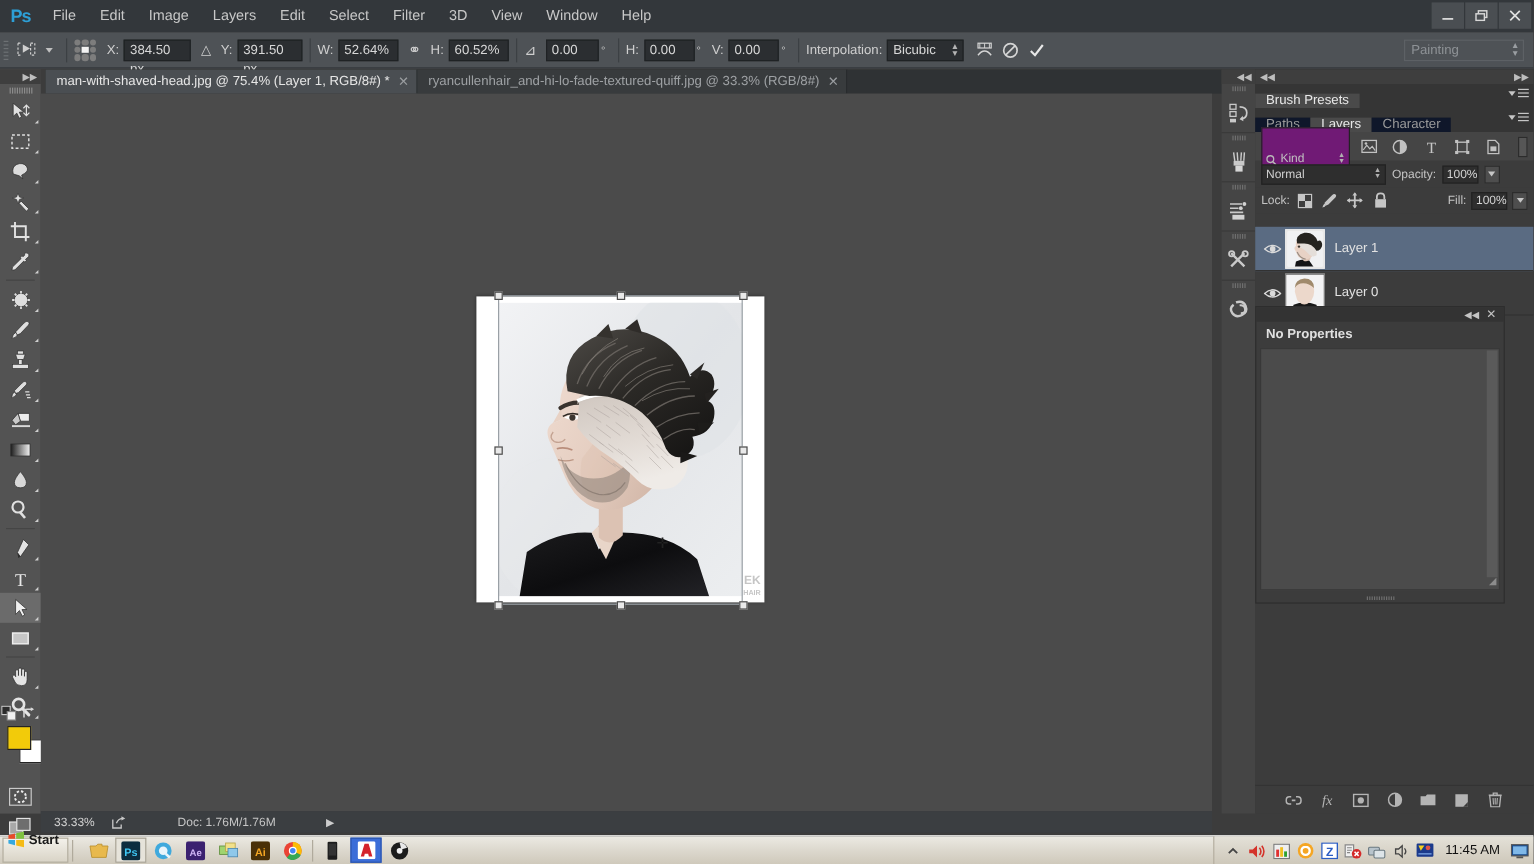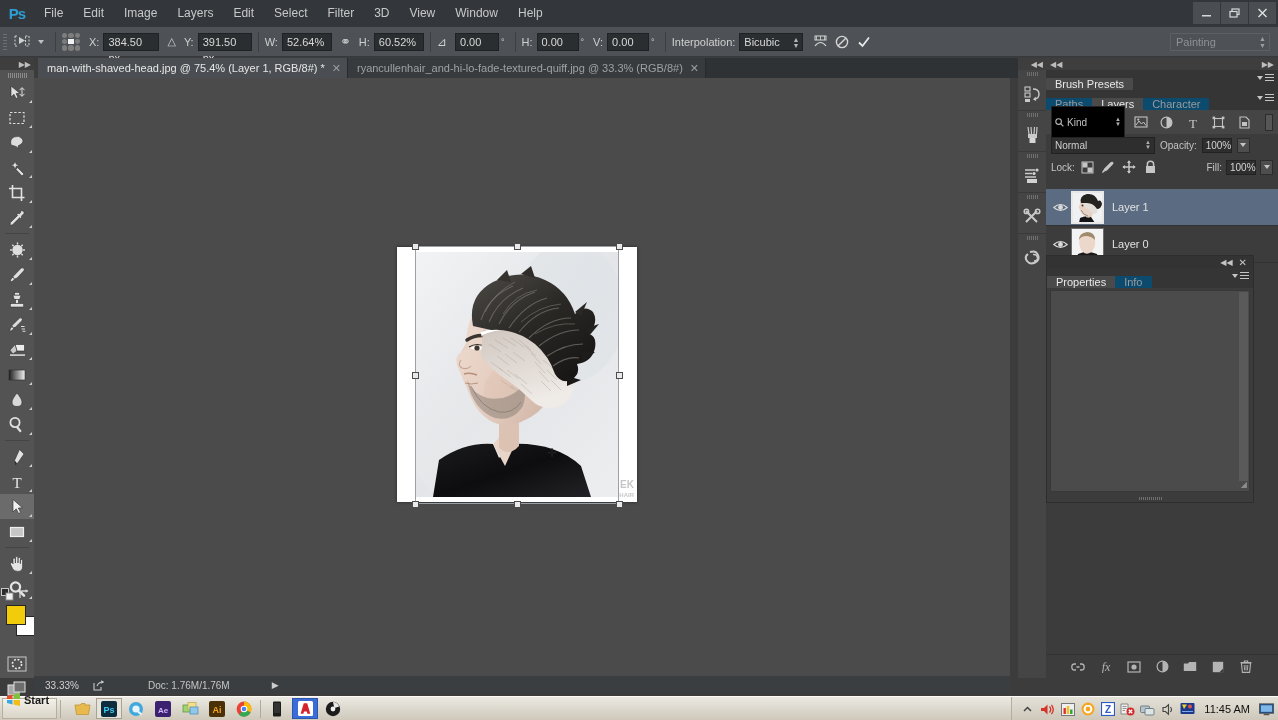--- a/index.html
+++ b/index.html
@@ -94,33 +94,33 @@
   .railgrip i{ width:1px; height:4px; background:#6f6f6f; display:block; }
   .railbtn{ height:33px; display:flex; align-items:center; justify-content:center; color:#c9c9c9; }
   .raildiv{ height:1px; background:#3a3a3a; }
 
   
   #panels{ position:absolute; left:1046px; top:58px; width:232px; height:620px; background:#3c3c3c; }
   #panel-head{ height:12px; background:#3e3e3e; display:flex; align-items:center;
     justify-content:space-between; padding:0 4px; color:#bdbdbd; font-size:8px; }
 
   .tabrow{ height:20px; background:#353535; display:flex; align-items:flex-end; position:relative; }
-  .ptab{ padding:0 9px; display:flex; align-items:center; font-size:11px; color:#9a9a9a; background:#0c4a6e; }
+  .ptab{ padding:0 9px; display:flex; align-items:center; font-size:11px; color:#9a9a9a; background:#0f172a; }
   .ptab.active{ background:#4a4a4a; color:#e8e8e8; }
   .pmenu{ position:absolute; right:4px; top:4px; display:flex; align-items:center; gap:2px; }
   .pmenu .tri{ width:0;height:0;border-left:3px solid transparent;border-right:3px solid transparent;border-top:4px solid #c6c6c6; }
   .pmenu .lines{ display:flex; flex-direction:column; gap:2px; }
   .pmenu .lines i{ width:9px; height:1px; background:#c6c6c6; display:block; }
 
   #brushpanel{ background:#3c3c3c; }
   #layerspanel{ background:#3c3c3c; }
 
   .filterrow{ height:24px; background:#454545; display:flex; align-items:center; padding:0 5px; gap:5px; }
-  #kindsel{ flex:0 0 74px; height:33px; background:#000000; border:1px solid #222; color:#c0c0c0;
-    font-size:10px; display:flex; align-items:center; padding:0 3px; position:relative; }
+  #kindsel{ flex:0 0 74px; height:33px; background:#701a75; border:1px solid #222; color:#c0c0c0;
+    font-size:10px; display:flex; align-items:flex-end; padding:0 3px; position:relative; }
   #kindsel .arr{ position:absolute; right:3px; font-size:6px; line-height:5px; color:#b0b0b0; }
   .fico{ width:21px; height:19px; display:flex; align-items:center; justify-content:center; color:#c2c2c2; }
   #filt-toggle{ width:8px; height:17px; background:#565656; border:1px solid #2c2c2c; margin-left:auto; }
 
   .moderow{ height:22px; display:flex; align-items:center; padding:0 5px; gap:5px; background:#3c3c3c; }
   #blendsel{ width:104px; height:17px; background:#2e2e2e; border:1px solid #222; color:#cfcfcf;
     font-size:10px; display:flex; align-items:center; padding:0 3px; position:relative; }
   #blendsel .arr{ position:absolute; right:3px; font-size:6px; line-height:5px; color:#b0b0b0; }
   .plabel{ color:#c4c4c4; font-size:10px; }
   .numfield{ background:#2e2e2e; border:1px solid #222; color:#d4d4d4; font-size:10px;
@@ -999,36 +999,20 @@
       </div>
     </div>
   </div>
 </div>
 
 <div id="propspanel">
   <div id="props-head">
     <span>◀◀</span>
     <span style="font-size:10px">✕</span>
   </div>
-  <div class="tabrow">
-    <div class="ptab active">
-      <span>Properties</span>
-    </div>
-    <div class="ptab">
-      <span>Info</span>
-    </div>
-    <div class="pmenu">
-      <div class="tri"></div>
-        <div class="lines">
-          <i></i>
-          <i></i>
-          <i></i>
-        </div>
-    </div>
-  </div>
   <div id="noprops">No Properties</div>
   <div id="props-body">
     <div id="props-scroll"></div>
     <div id="props-resize">◢</div>
   </div>
   <div id="props-grip">
     <i></i>
       <i></i>
       <i></i>
       <i></i>

